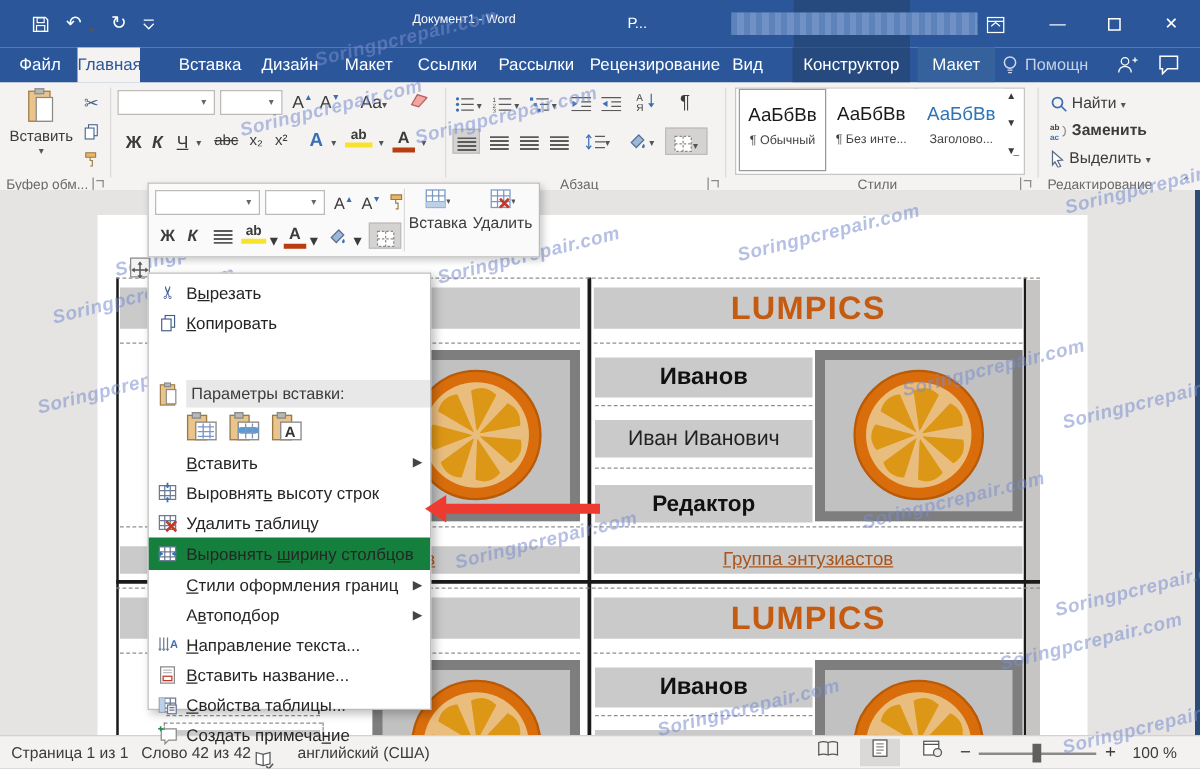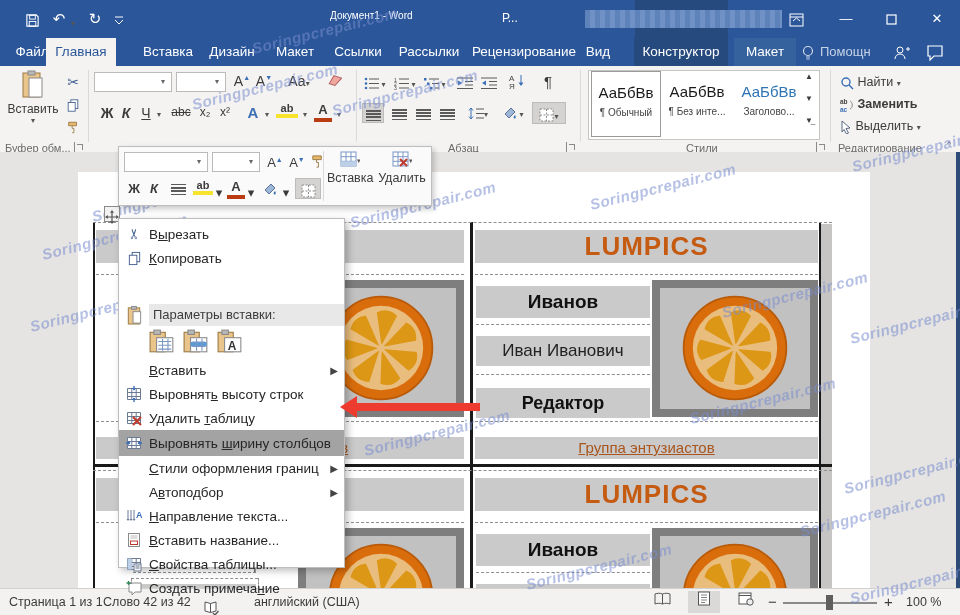--- a/index.html
+++ b/index.html
@@ -44,21 +44,21 @@
   .grouplink{font-size:15px;line-height:22px;text-decoration:underline;}
   .wm{position:absolute;font-style:italic;font-weight:600;font-size:15px;letter-spacing:.5px;color:rgba(120,140,205,.55);transform:rotate(-14deg);white-space:nowrap;pointer-events:none;}
   
   .minitb{position:absolute;left:118px;top:146px;width:314px;height:60px;background:#fafafa;border:1px solid #bdbdbd;box-shadow:2px 3px 6px rgba(0,0,0,.22);z-index:20;box-sizing:border-box;}
   .mtb{position:absolute;font-size:13px;color:#3b3b3b;text-align:center;}
   
   .menu{position:absolute;left:118px;top:218px;width:227px;height:350px;background:#fff;border:1px solid #bdbdbd;box-shadow:3px 3px 7px rgba(0,0,0,.25);z-index:20;box-sizing:border-box;padding-top:3px;}
   .menu-item{display:flex;align-items:center;height:24px;font-size:13.5px;color:#262626;cursor:default;}
   .menu-item .mi-ic{width:30px;text-align:center;flex:0 0 30px;}
   .menu-item .mi-sub{margin-right:6px;font-size:10px;color:#444;}
-  .menu-item.hl{background:#a3a3a3;height:26px;}
+  .menu-item.hl{background:#15803d;height:26px;}
   .menu-header{display:flex;align-items:center;height:22px;margin-top:34px;}
   .menu-header .mi-ic{width:30px;text-align:center;flex:0 0 30px;}
   .menu-header .hdrband{flex:1;background:#e8e8e8;height:22px;line-height:22px;font-size:13px;color:#3c3c3c;padding-left:4px;}
   .paste-row{display:flex;align-items:center;height:32px;padding-left:30px;gap:7px;}
   .paste-opt{width:27px;height:26px;}
   .mu{text-decoration:underline;}
   
   .arrow-shaft{position:absolute;left:356px;top:403px;width:124px;height:8px;background:#ee3b30;z-index:30;}
   .arrow-head{position:absolute;left:340px;top:396px;width:0;height:0;border-top:11px solid transparent;border-bottom:11px solid transparent;border-right:17px solid #ee3b30;z-index:30;}
   .movehandle{position:absolute;left:104px;top:206px;width:16px;height:16px;background:#f2f2f2;border:1px solid #8a8a8a;z-index:15;box-sizing:border-box;}
@@ -125,21 +125,21 @@
           <path d="M2 15c0-3 2.2-5 5-5s5 2 5 5" fill="none" stroke="#fff"></path>
           <path d="M13 5h4M15 3v4" stroke="#fff"></path>
         </svg>
     </span>
     <span class="abs" style="left:926px;top:5px;">
       <svg width="18" height="17" viewBox="0 0 18 17">
           <path d="M2 2h14v10H8l-4 4v-4H2z" fill="none" stroke="#fff" stroke-width="1.2"></path>
         </svg>
     </span>
   <div class="tab" style="left: 6px; width: 52px;">Файл</div>
-      <div class="tab active" style="left: 46px; width: 70px;">Главная</div>
+      <div class="tab active" style="left: 62px; width: 50px;">Главная</div>
       <div class="tab" style="left: 136px; width: 64px;">Вставка</div>
       <div class="tab" style="left: 202px; width: 60px;">Дизайн</div>
       <div class="tab" style="left: 266px; width: 58px;">Макет</div>
       <div class="tab" style="left: 328px; width: 60px;">Ссылки</div>
       <div class="tab" style="left: 390px; width: 78px;">Рассылки</div>
       <div class="tab" style="left: 468px; width: 112px;">Рецензирование</div>
       <div class="tab" style="left: 578px; width: 40px;">Вид</div>
       <div class="tab ctx1" style="left: 634px; width: 94px;">Конструктор</div>
       <div class="tab ctx2" style="left: 734px; width: 62px;">Макет</div>
     </div>
@@ -619,29 +619,29 @@
         <span>Создать примеча<span class="mu">н</span>ие</span>
         <span style="flex:1"></span>
       </div>
     </div>
 
   <div class="arrow-head"></div>
   <div class="arrow-shaft"></div>
 
   <div class="statusbar">
     <span class="sb-item" style="left:9px;">Страница 1 из 1</span>
-    <span class="sb-item" style="left:103px;">Слово 42 из 42</span>
+    <span class="sb-item" style="left:113px;">Слово 42 из 42</span>
     <span class="sb-item" style="left:204px;top:5px;">
       <svg width="15" height="15" viewBox="0 0 15 15">
           <path d="M1 2l5.5 1.5L12 2v9L6.5 12.5 1 11z" fill="#fff" stroke="#555"></path>
           <path d="M6.5 3.5v9" stroke="#555"></path>
           <path d="M9 13l2 2 3.5-4" fill="none" stroke="#555" stroke-width="1.3"></path>
         </svg>
     </span>
-    <span class="sb-item" style="left:238px;margin-left:16px;">английский (США)</span>
+    <span class="sb-item" style="left:238px;">английский (США)</span>
     <span class="viewbtn" style="left:646px;">
       <svg width="17" height="14" viewBox="0 0 17 14">
           <path d="M1 2c2.5-1 5-1 7.5 0 2.5-1 5-1 7.5 0v10c-2.5-1-5-1-7.5 0-2.5-1-5-1-7.5 0z" fill="none" stroke="#555"></path>
           <path d="M8.5 2v10" stroke="#555"></path>
         </svg>
     </span>
     <span class="viewbtn active" style="left:688px;">
       <svg width="14" height="15" viewBox="0 0 14 15">
           <rect x="1.5" y="1" width="11" height="13" fill="#fff" stroke="#555"></rect>
           <path d="M4 4h6M4 6.5h6M4 9h6M4 11.5h4" stroke="#888"></path>

